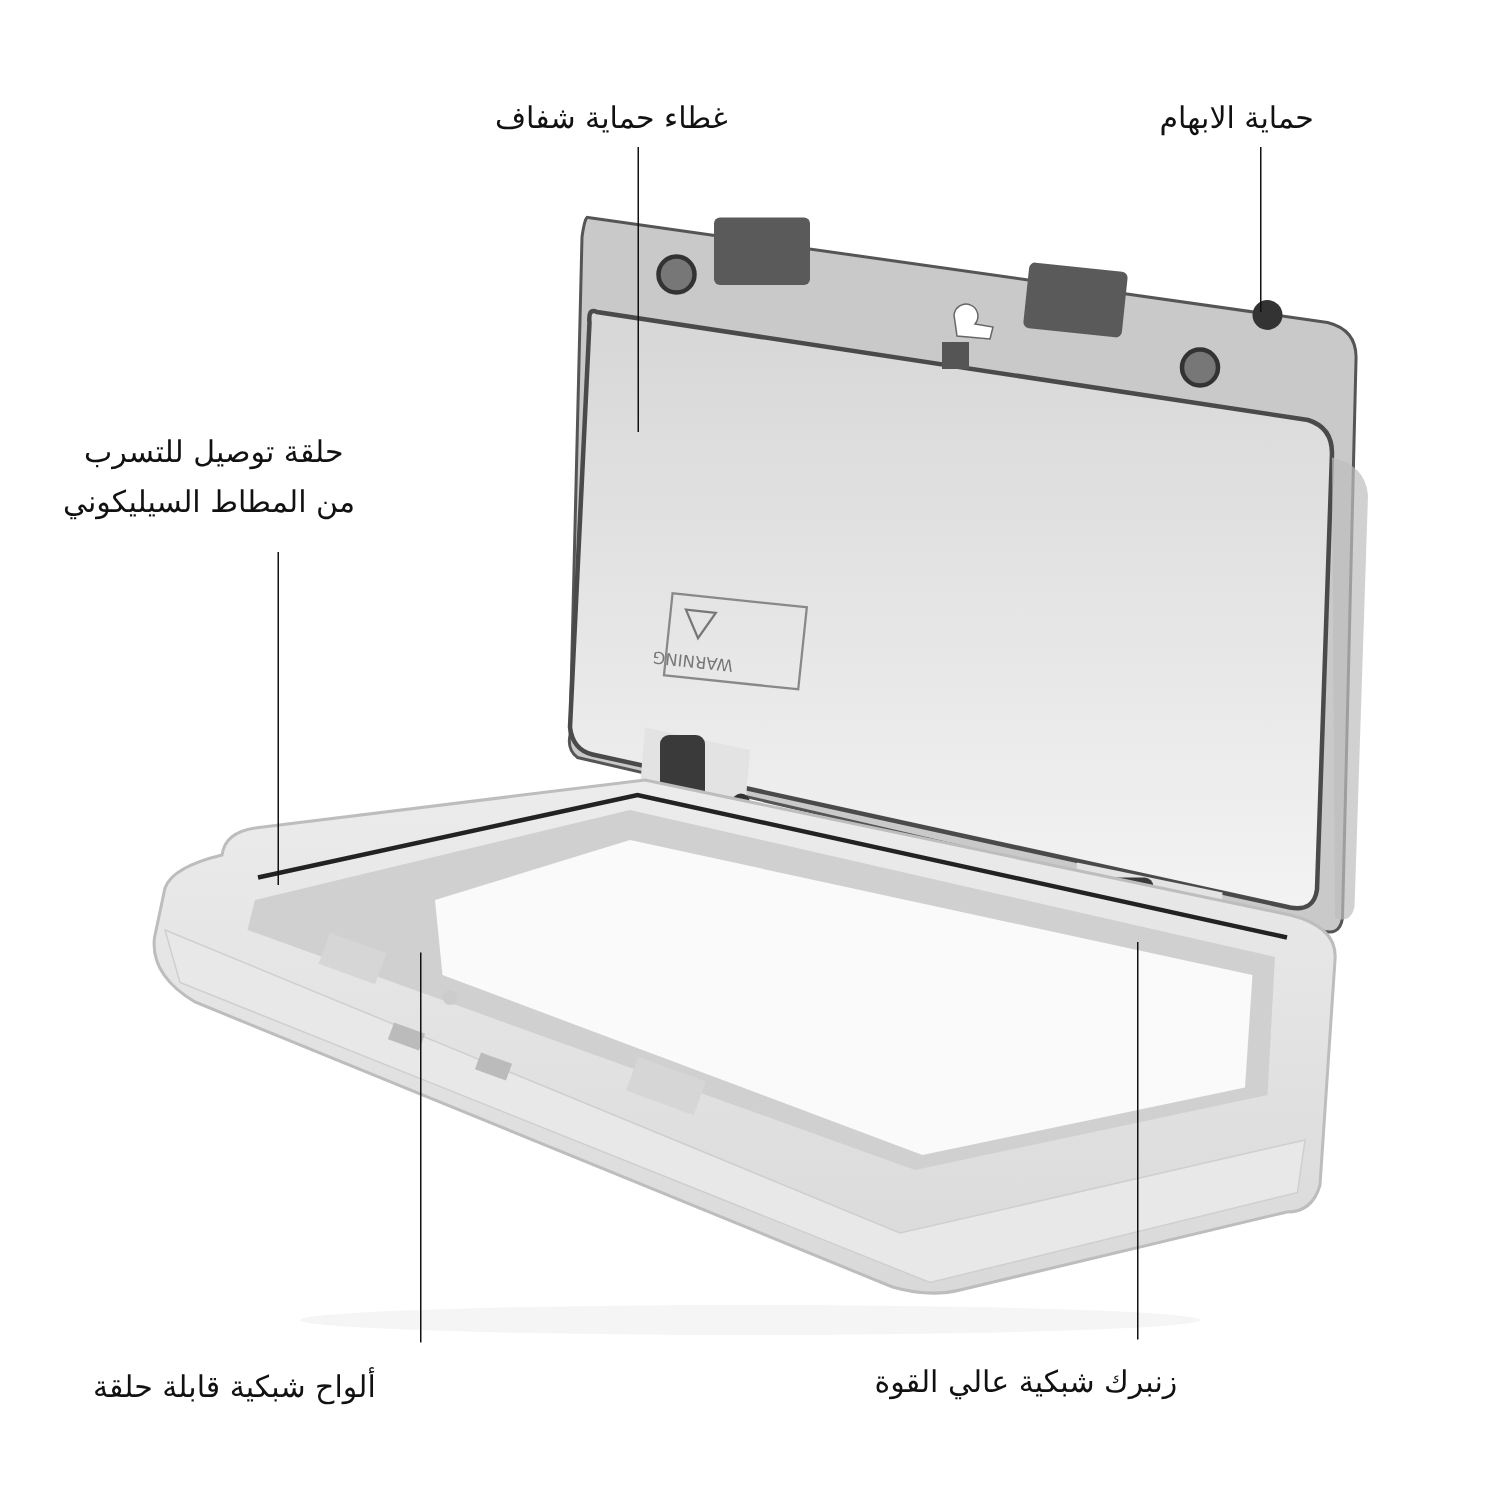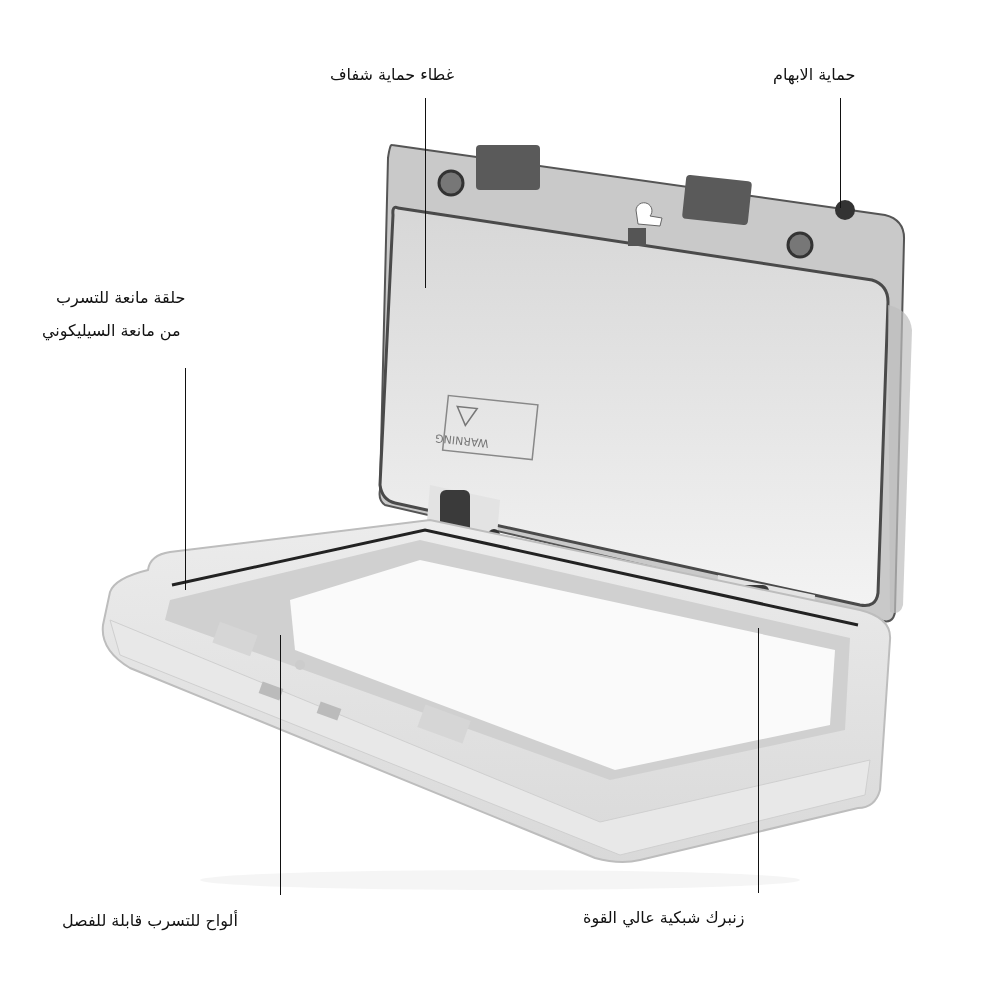--- a/index.html
+++ b/index.html
@@ -1,18 +1,18 @@
 <!DOCTYPE html>
 <html><head>
 <meta charset="utf-8">
 <style>
   html, body { margin: 0; padding: 0; background: #ffffff; }
   body { width: 1000px; height: 1000px; position: relative; overflow: hidden;
          font-family: "DejaVu Sans", sans-serif; }
-  .label { position: absolute; font-size: 16px; color: #111; direction: rtl;
+  .label { position: absolute; font-size: 20px; color: #111; direction: rtl;
            white-space: nowrap; line-height: 1.6; }
   .leader { position: absolute; background: #111; width: 1px; }
   svg.product { position: absolute; left: 0; top: 0; }
 </style>
 </head>
 <body>
 
 <svg class="product" width="1000" height="1000" viewBox="0 0 1000 1000">
   <defs>
     <linearGradient id="lidGlass" x1="0" y1="0" x2="0" y2="1">
@@ -78,21 +78,21 @@
   </g>
   <ellipse cx="500" cy="880" rx="300" ry="10" fill="#000" opacity="0.04"></ellipse>
 </svg>
 
 <div class="label" style="left:330px; top:62px;">غطاء حماية شفاف</div>
 <div class="leader" style="left:425px; top:98px; height:190px;"></div>
 
 <div class="label" style="left:773px; top:62px;">حماية الابهام</div>
 <div class="leader" style="left:840px; top:98px; height:110px;"></div>
 
-<div class="label" style="left:56px; top:285px;">حلقة مانعة للتسرب</div>
-<div class="label" style="left:42px; top:318px;">من مانعة السيليكوني</div>
+<div class="label" style="left:56px; top:285px;">حلقة توصيل للتسرب</div>
+<div class="label" style="left:42px; top:318px;">من المطاط السيليكوني</div>
 <div class="leader" style="left:185px; top:368px; height:222px;"></div>
 
-<div class="label" style="left:62px; top:908px;">ألواح للتسرب قابلة للفصل</div>
+<div class="label" style="left:62px; top:908px;">ألواح شبكية قابلة حلقة</div>
 <div class="leader" style="left:280px; top:635px; height:260px;"></div>
 
 <div class="label" style="left:583px; top:905px;">زنبرك شبكية عالي القوة</div>
 <div class="leader" style="left:758px; top:628px; height:265px;"></div>
 
 </body></html>

